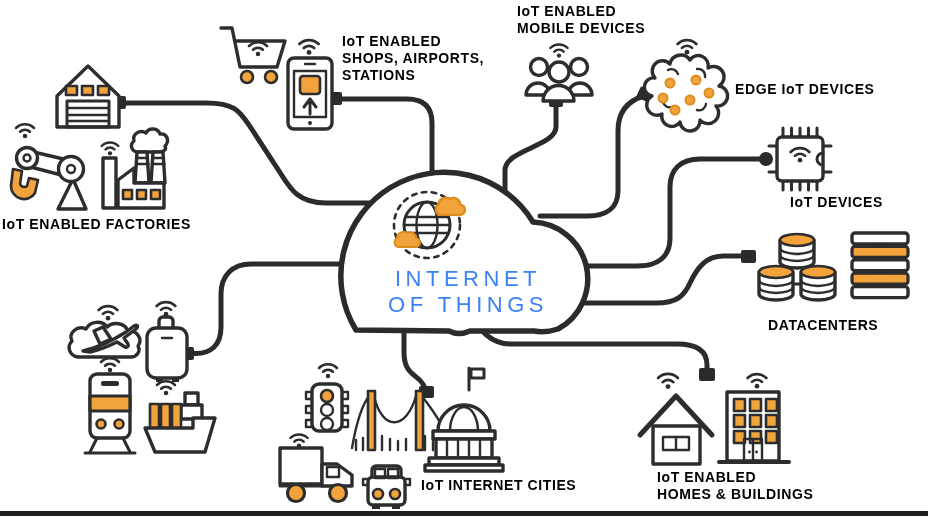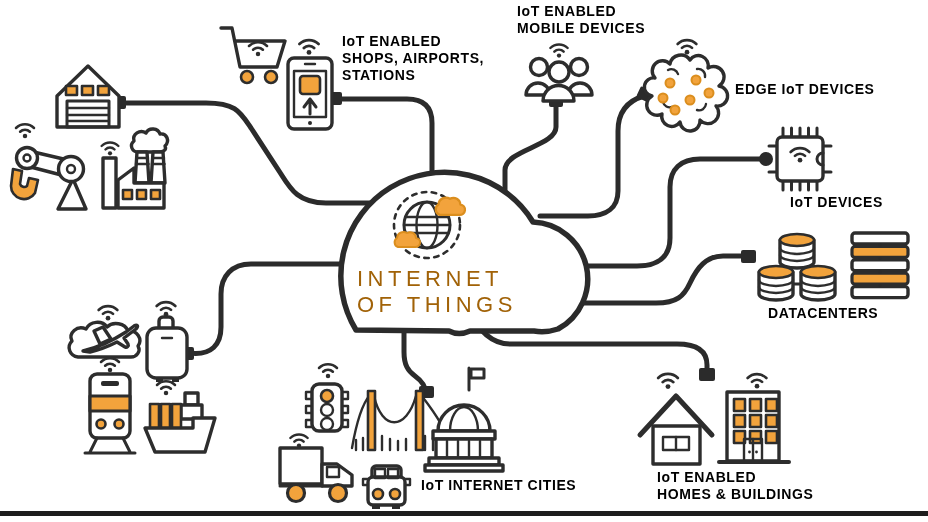--- a/index.html
+++ b/index.html
@@ -16,22 +16,22 @@
   .fw  { fill:#ffffff; stroke:#2d2d2d; stroke-width:3.4; }
   .fo  { fill:#F2A33C; stroke:#2d2d2d; stroke-width:2.6; }
   .fo2 { fill:#F2A33C; stroke:#2d2d2d; stroke-width:3.2; }
   .fon { fill:#F2A33C; stroke:#DB8E1E; stroke-width:2; }
   .fd  { fill:#2b2b2b; stroke:none; }
   .lbl {
     position:absolute; color:#000000; font-size:14px; font-weight:700;
     letter-spacing:.6px; line-height:17px; white-space:pre-line;
   }
   .cloud-title {
-    position:absolute; left:357px; top:266px; width:222px; text-align:left;
-    color:#a16207; font-size:22px; font-weight:500; letter-spacing:4.5px;
+    position:absolute; left:357px; top:266px; width:222px; text-align:center;
+    color:#3b82f6; font-size:22px; font-weight:500; letter-spacing:4.5px;
     line-height:26px; white-space:pre-line;
   }
   .footer-bar {
     position:absolute; left:0; top:511px; width:928px; height:5px; background:#1d1d1d;
   }
 </style>
 </head>
 <body>
 
 <div class="stage">
@@ -310,27 +310,28 @@
       <rect class="fo" x="150" y="404" width="9" height="25"></rect>
       <rect class="fo" x="161" y="404" width="9" height="25"></rect>
       <rect class="fo" x="172" y="404" width="9" height="25"></rect>
       <path class="fw" d="M145,428 H193 V418 H215 L205,452 H155 Z"></path>
     </g>
   </g>
 </svg>
 
 <div class="cloud-title">INTERNET
 OF THINGS</div>
+<div class="lbl" style="left:2px;   top:216px;">IoT ENABLED FACTORIES</div>
 <div class="lbl" style="left:342px; top:33px;">IoT ENABLED
 SHOPS, AIRPORTS,
 STATIONS</div>
 <div class="lbl" style="left:517px; top:3px;">IoT ENABLED
 MOBILE DEVICES</div>
 <div class="lbl" style="left:735px; top:81px;">EDGE IoT DEVICES</div>
 <div class="lbl" style="left:773px; top:194px;margin-left:17px;">IoT DEVICES</div>
-<div class="lbl" style="left:768px; top:305px;">DATACENTERS</div>
+<div class="lbl" style="left:768px; top:317px;">DATACENTERS</div>
 <div class="lbl" style="left:657px; top:469px;">IoT ENABLED
 HOMES &amp; BUILDINGS</div>
 <div class="lbl" style="left:421px; top:477px;">IoT INTERNET CITIES</div>
 
 <div class="footer-bar"></div>
 
 </div>
 
 </body></html>

